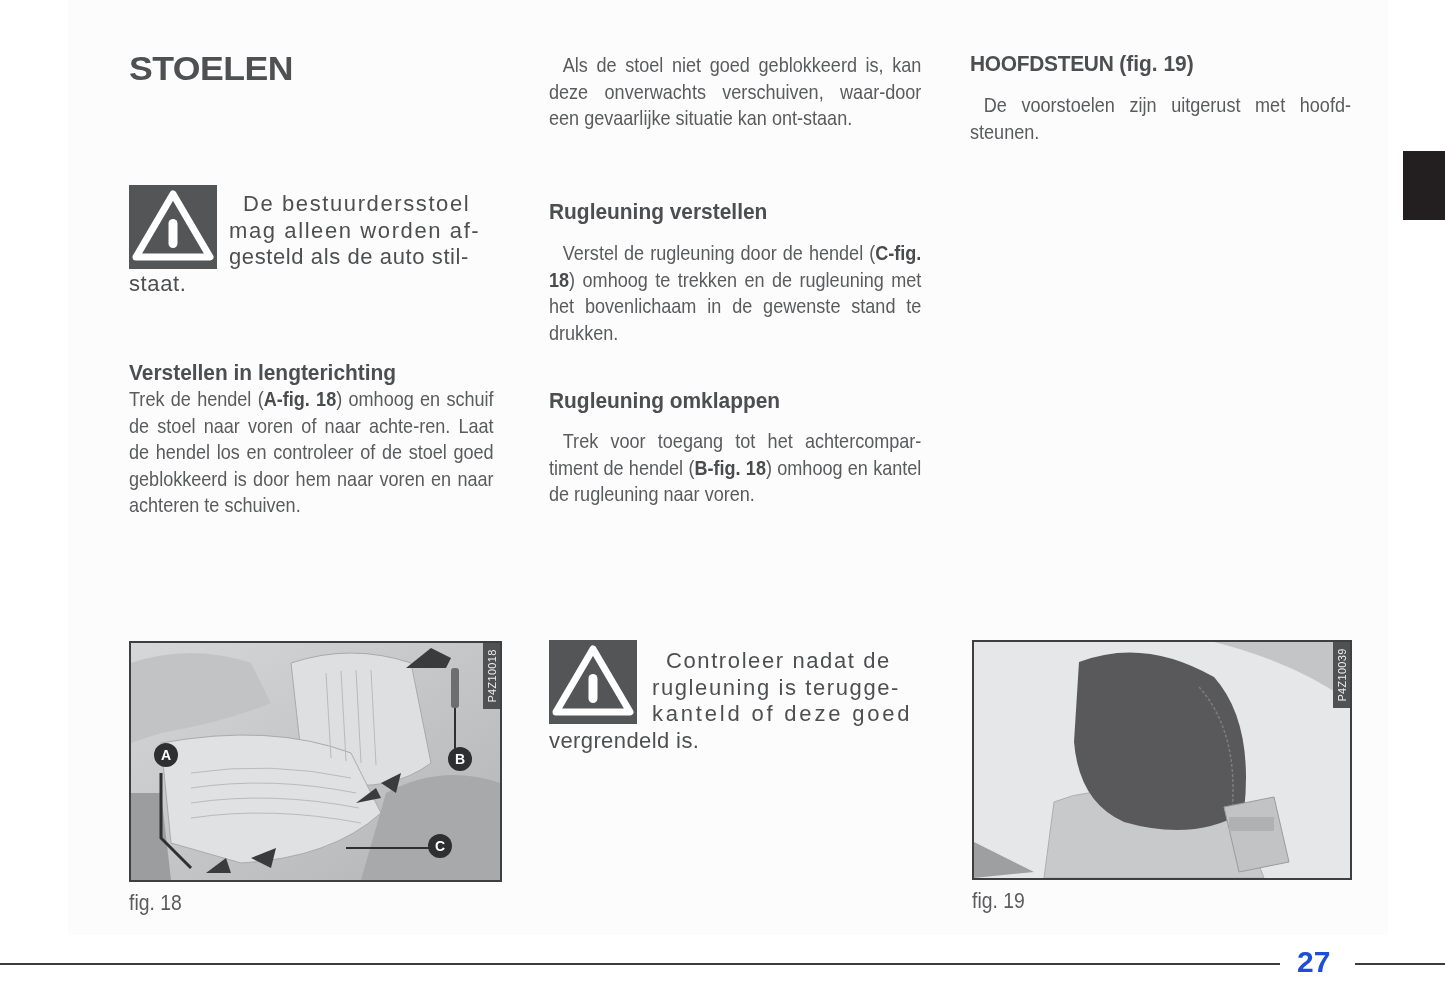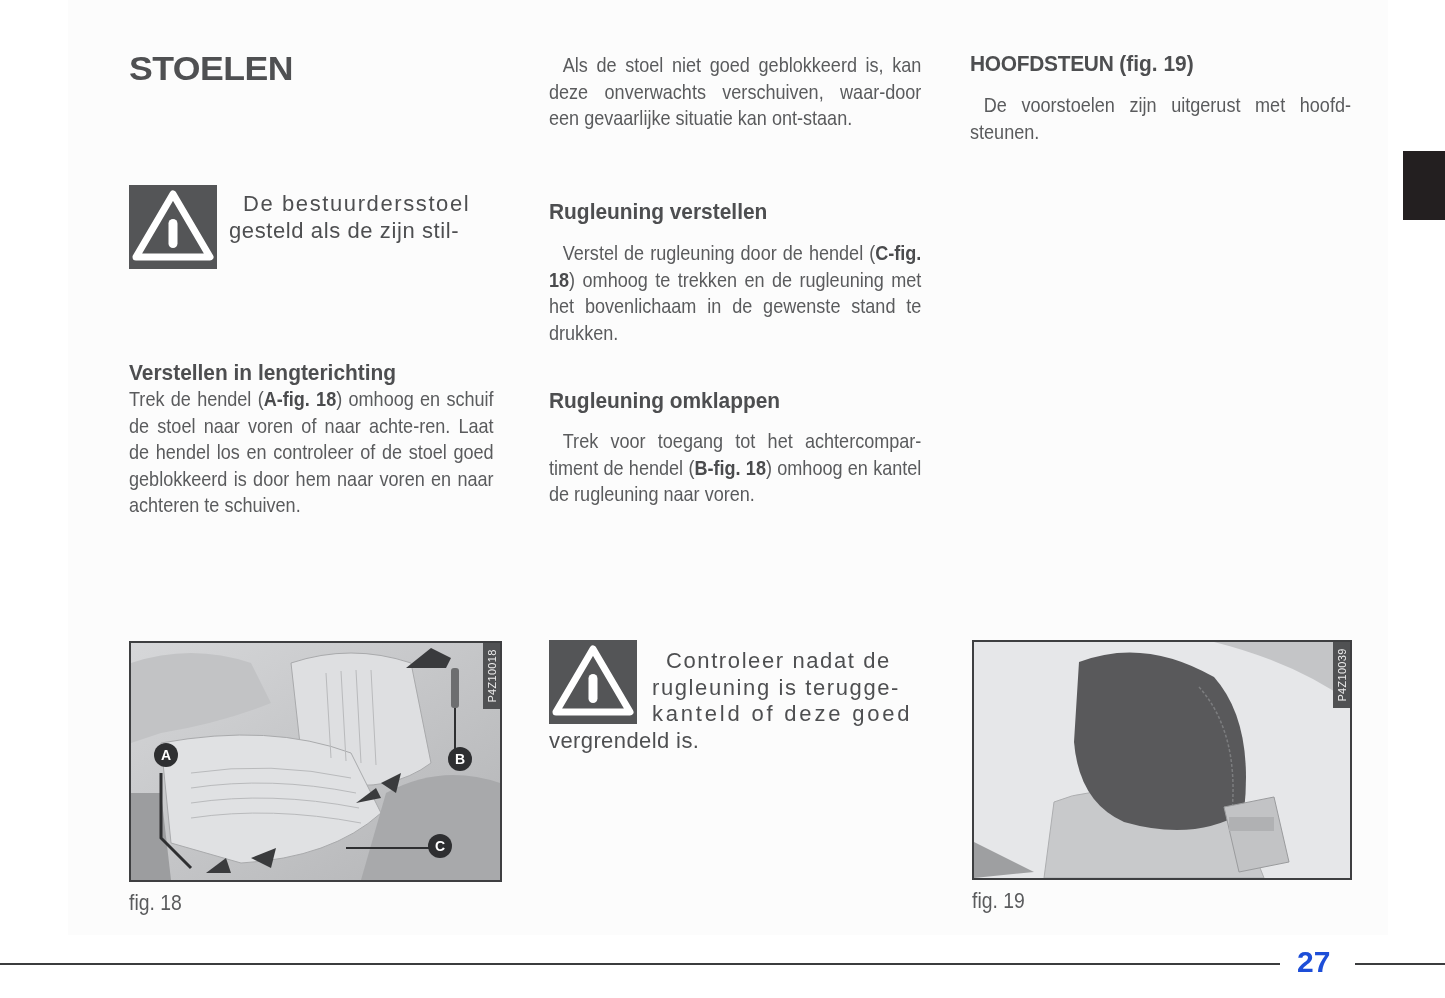--- a/index.html
+++ b/index.html
@@ -65,21 +65,22 @@
 
 <div class="warn-block" style="left:129px; top:185px; width:373px;">
   <div class="warn-icon">
     <svg width="88" height="84" viewBox="0 0 88 84">
       <polygon points="44,9 81,72 7,72" fill="none" stroke="#ffffff" stroke-width="7" stroke-linejoin="round"></polygon>
       <rect x="39.5" y="34" width="9" height="29" rx="4.5" fill="#ffffff"></rect>
     </svg>
   </div>
   <div class="warn-text" style="padding-top:6px;">
     <span class="warn-line" style="margin-left:114px;">De bestuurdersstoel</span>
-    <span class="warn-line" style="margin-left:100px; letter-spacing:0.6px;">gesteld als de zijn stil-</span>
+    <span class="warn-line" style="margin-left:100px;">mag alleen worden af-</span>
+    <span class="warn-line" style="margin-left:100px; letter-spacing:0.6px;">gesteld als de auto stil-</span>
     <span class="warn-line" style="letter-spacing:0.6px;">staat.</span>
   </div>
 </div>
 
 <div class="abs heading" style="left:129px; top:360px;">Verstellen in lengterichting</div>
 <div class="abs body-text" style="left:129px; top:386px; width:424px;">
   <span>Trek de hendel (</span><span class="b">A-fig. 18</span><span>) omhoog en schuif de stoel naar voren of naar achte-ren. Laat de hendel los en controleer of de stoel goed geblokkeerd is door hem naar voren en naar achteren te schuiven.</span>
 </div>
 
 <div class="fig-frame" style="left:129px; top:641px; width:369px; height:237px;">

